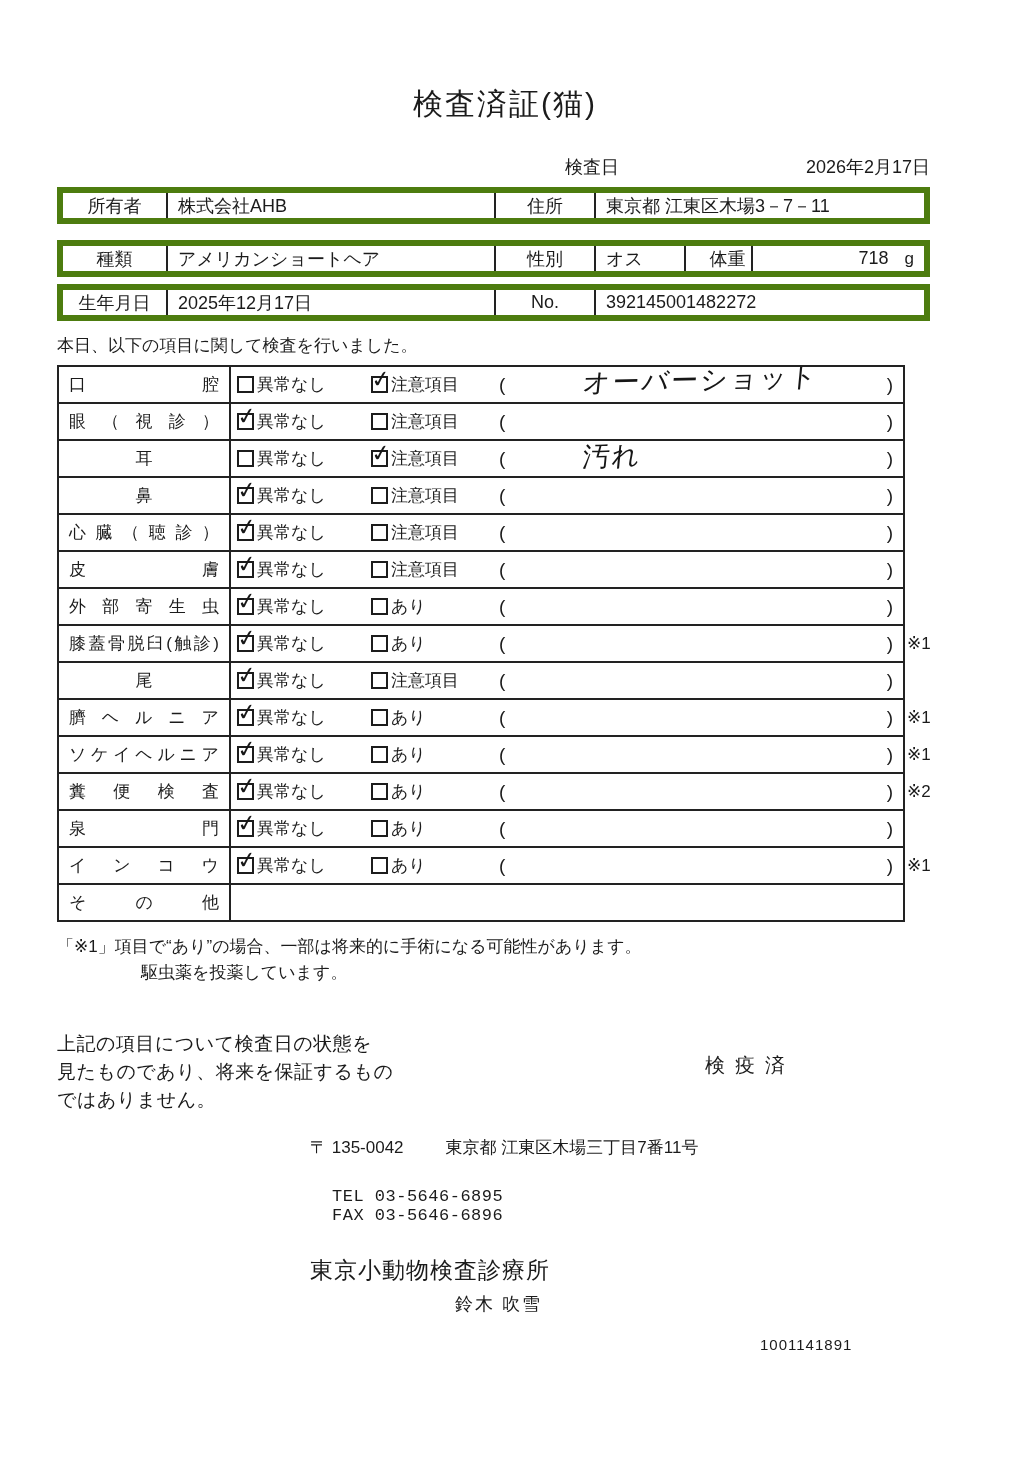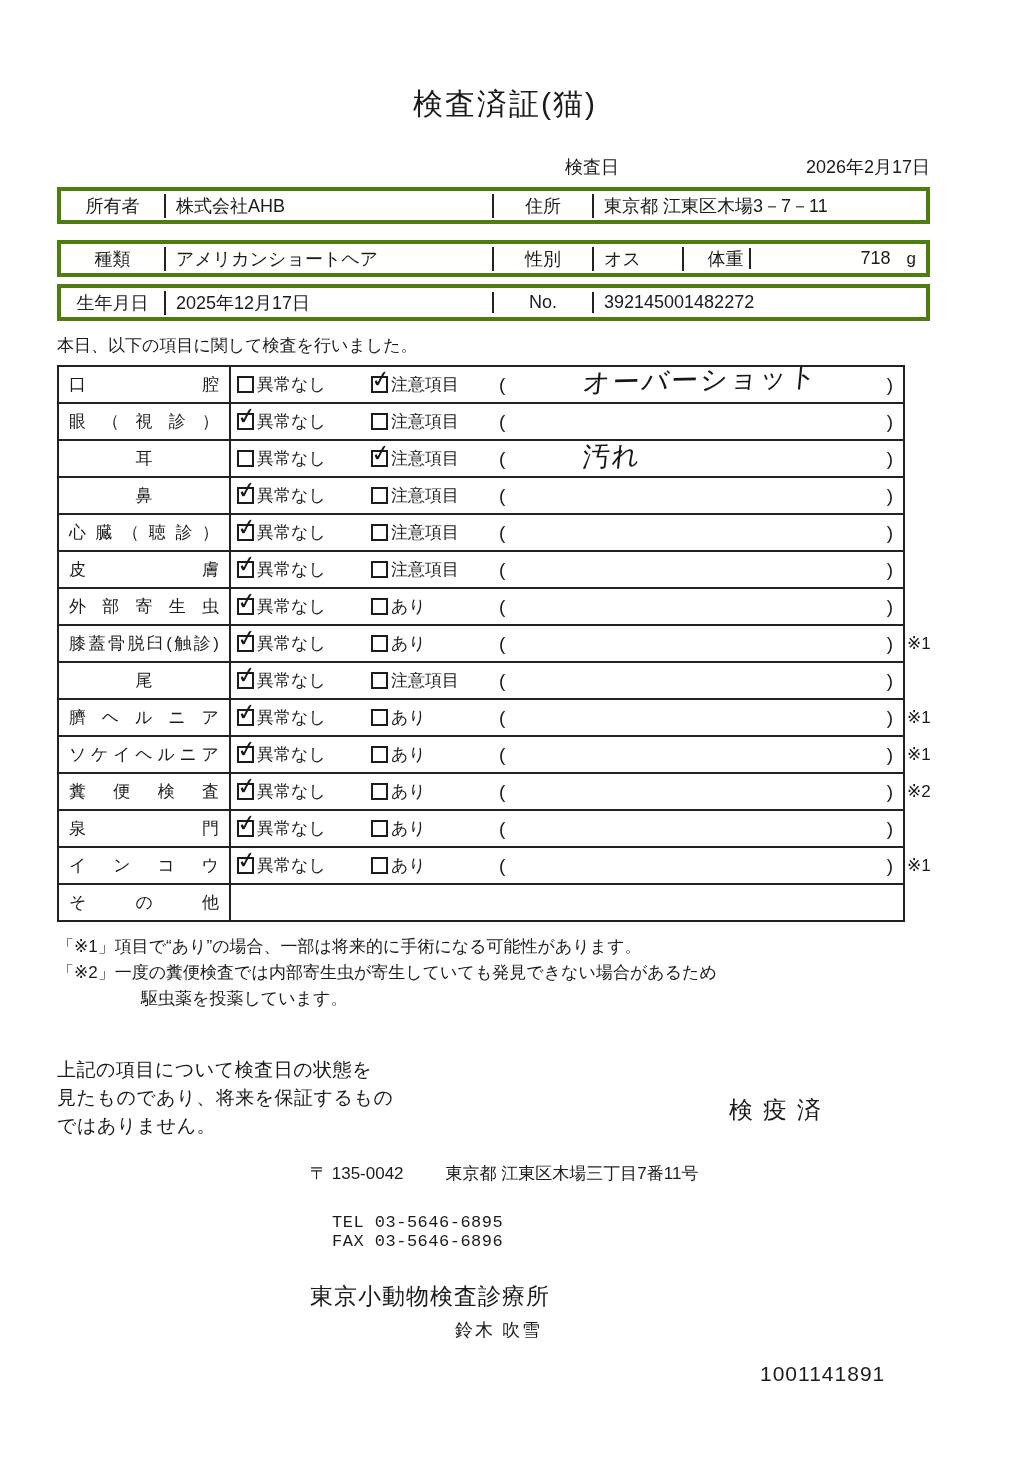--- a/index.html
+++ b/index.html
@@ -10,21 +10,21 @@
   }
   
   .title { margin:4px; padding-top:80px; text-align:center; font-size:30px; font-weight:normal; letter-spacing:2px; }
 
   
   .date-row { display:flex; width:873px; margin:30px 0 8px 57px; font-size:18px; align-items:baseline; }
   .date-label { margin-left:508px; }
   .date-value { margin-left:auto; }
 
   
-  .htable { display:flex; width:873px; margin-left:57px; border:4px solid #4d7c0f; box-sizing:border-box; height:37px;align-items:center; }
+  .htable { display:flex; width:873px; margin-left:57px; border:6px solid #4d7c0f; box-sizing:border-box; height:37px; }
   .htable.t2 { margin-top:16px; }
   .htable.t3 { margin-top:7px; }
   .hcell { display:flex; align-items:center; box-sizing:border-box; font-size:18px; white-space:nowrap; overflow:visible; }
   .hcell + .hcell { border-left:2px solid #222; }
   .hcell.lab { justify-content:center; }
   .hcell.val { padding-left:10px; }
   .w103 { width:103px; } .w323 { width:328px; } .w100 { width:100px; } .w90 { width:90px; } .w67 { width:67px;padding-left:18px; }
   .flex1 { flex:1; }
   .weight-cell { justify-content:flex-end; padding-right:10px; }
   .weight-unit { margin-left:16px; font-size:17px; }
@@ -59,31 +59,31 @@
   }
   .ref { position:absolute; right:-48px; top:7px; width:44px; font-size:17px; }
 
   
   .footnotes { margin:12px 0 0 57px; font-size:17px; line-height:26px; }
   .footnotes .indent { padding-left:84px; }
 
   
   .disclaimer-wrap { position:relative; margin:44px 0 0 57px; }
   .disclaimer { font-size:19px; line-height:28px; letter-spacing:0.5px; }
-  .stamp { position:absolute; left:648px; top:38px; font-size:24px; letter-spacing:10px; white-space:nowrap;margin-left:24px; }
+  .stamp { position:absolute; left:648px; top:22px; font-size:20px; letter-spacing:10px; white-space:nowrap; }
 
   
   .footer-block { margin:22px 0 0 310px; }
   .f-row { display:flex; align-items:baseline; font-size:17px; }
   .f-row.postal > span + span { margin-left:42px; }
   .f-row.tel { margin-top:28px; font-family:"Liberation Mono","DejaVu Sans Mono",monospace; letter-spacing:0.5px;flex-direction:column; }
   .f-row.tel > span + span { margin-left:22px; }
   .clinic { margin-top:30px; font-size:23px; letter-spacing:1px; }
   .vet { margin-top:6px; margin-left:145px; font-size:18px; letter-spacing:2px; }
-  .doc-number { margin:20px 0 0 760px; font-size:21px; letter-spacing:1px; }
+  .doc-number { margin:20px 0 0 760px; font-size:15px; letter-spacing:1px; }
 </style>
 </head>
 <body>
 
 <div class="page">
 
   <h1 class="title">検査済証(猫)</h1>
 
   <div class="date-row">
     <span class="date-label">検査日</span>
@@ -363,21 +363,20 @@
       </div>
 
     <div class="exam-row">
       <div class="cell-label">その他</div>
       <div class="cell-content"></div>
     </div>
   </section>
 
   <div class="footnotes">
     <div>「※1」項目で“あり”の場合、一部は将来的に手術になる可能性があります。</div>
-    <div>「※2」一度の糞便検査では内部寄生虫が寄生していても発見できない場合があるため</div>
     <div class="indent">駆虫薬を投薬しています。</div>
   </div>
 
   <div class="disclaimer-wrap">
     <div class="disclaimer">
       <div>上記の項目について検査日の状態を</div>
       <div>見たものであり、将来を保証するもの</div>
       <div>ではありません。</div>
     </div>
     <div class="stamp">検疫済</div>

